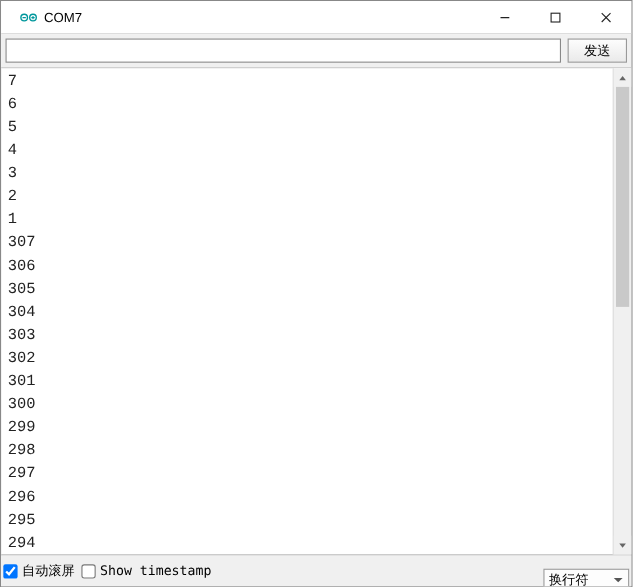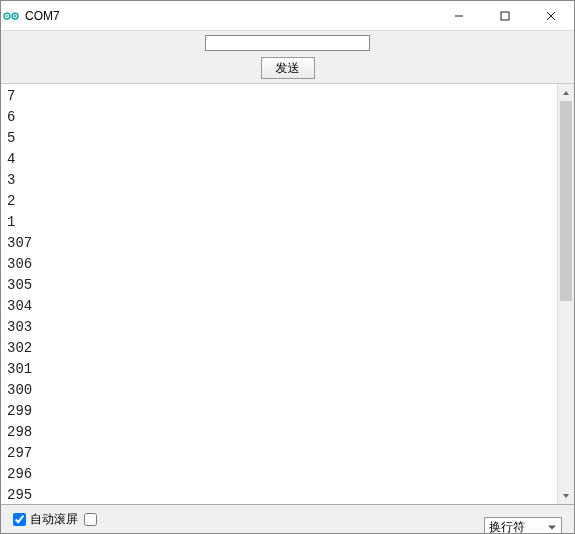--- a/index.html
+++ b/index.html
@@ -15,21 +15,21 @@
     display: flex;
     flex-direction: column;
     overflow: hidden;
   }
   .titlebar {
     display: flex;
     align-items: center;
     height: 30px;
     background: #fff;
     border-bottom: 1px solid #ddd;
-    padding: 0 0 0 2px;
+    padding: 0 0 0 17px;
   }
   .app-icon {
     width: 16px; height: 16px;
     margin-right: 6px;
     display: inline-flex;
     align-items: center; justify-content: center;
   }
   .title-text {
     flex: 1;
     font-size: 12px;
@@ -42,21 +42,20 @@
     color: #222;
     cursor: default;
   }
   .inputbar {
     display: flex;
     align-items: center;
     padding: 4px 4px;
     gap: 6px;
     border-bottom: 1px solid #ccc;
     background: #f0f0f0;
-    flex-direction: column;
   }
   .inputbar input[type="text"] {
     flex: 1;
     height: 22px;
     border: 1px solid #888;
     background: #fff;
     padding: 0 4px;
     font-size: 12px;
     outline: none;
   }
@@ -107,21 +106,21 @@
     position: absolute;
     left: 2px; right: 2px;
     top: 0; height: 200px;
     background: #c9c9c9;
     border-radius: 0;
   }
   .statusbar {
     display: flex;
     align-items: center;
     height: 28px;
-    padding: 0 12px;
+    padding: 0 2px;
     gap: 6px;
     background: #f0f0f0;
   }
   .chk {
     display: inline-flex;
     align-items: center;
     gap: 4px;
     font-family: "SimSun","NSimSun",monospace;
     font-size: 12px;
   }
@@ -228,18 +227,19 @@
   </div>
 </div>
 
 <div class="statusbar">
   <label class="chk">
     <input type="checkbox" id="chk-auto" checked="" style="">
     <span>自动滚屏</span>
   </label>
   <label class="chk">
     <input type="checkbox" id="chk-ts" style="">
+    <span>Show timestamp</span>
   </label>
   <span class="spacer"></span>
   <div class="select" style="min-width:78px">
     <span>换行符</span>
   </div>
 </div>
 
 </body></html>

